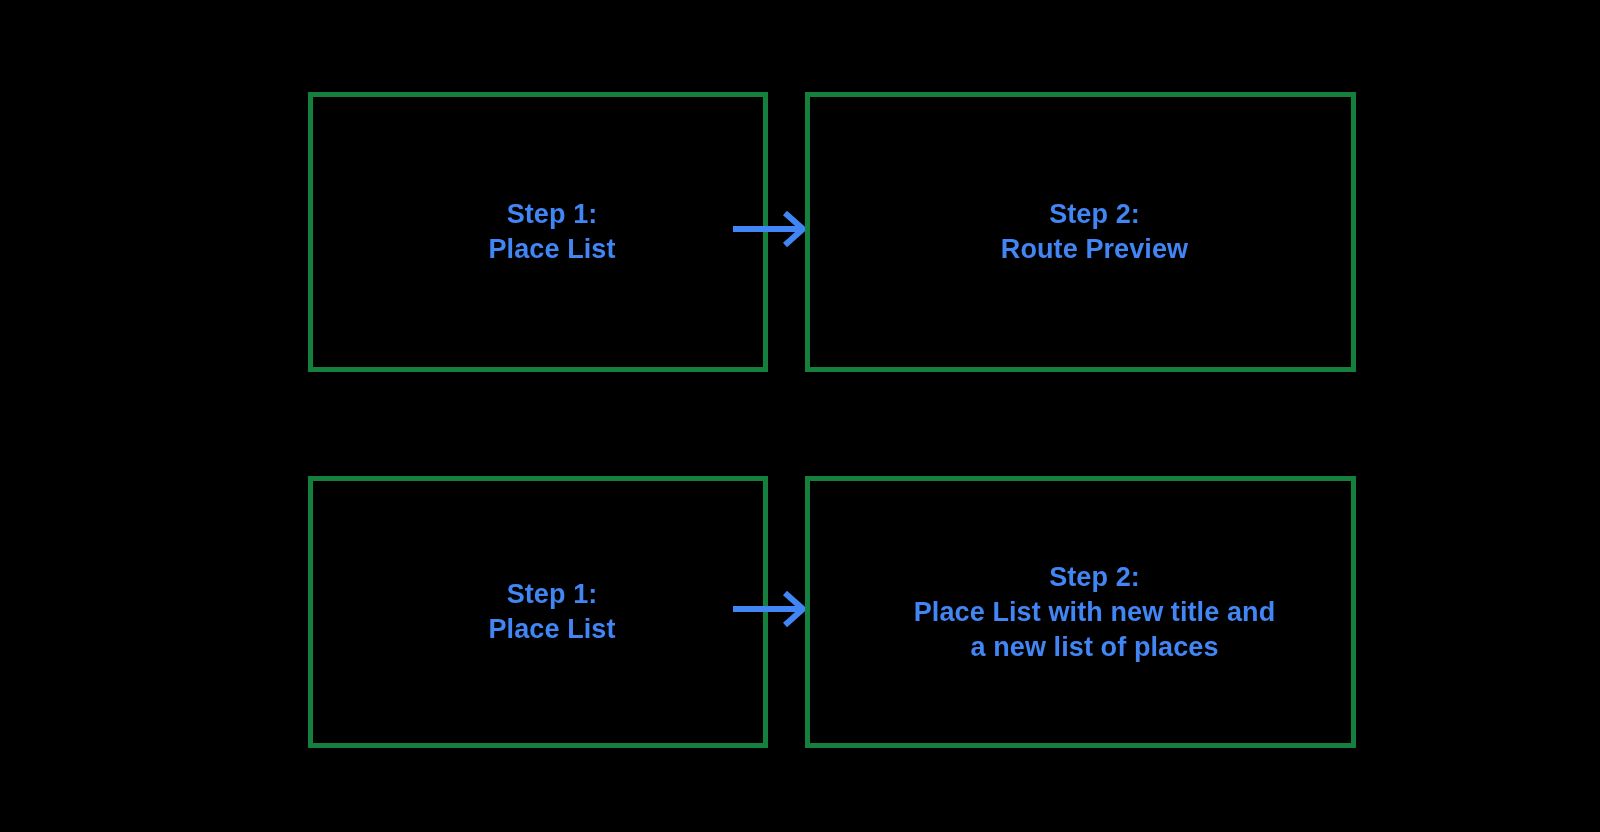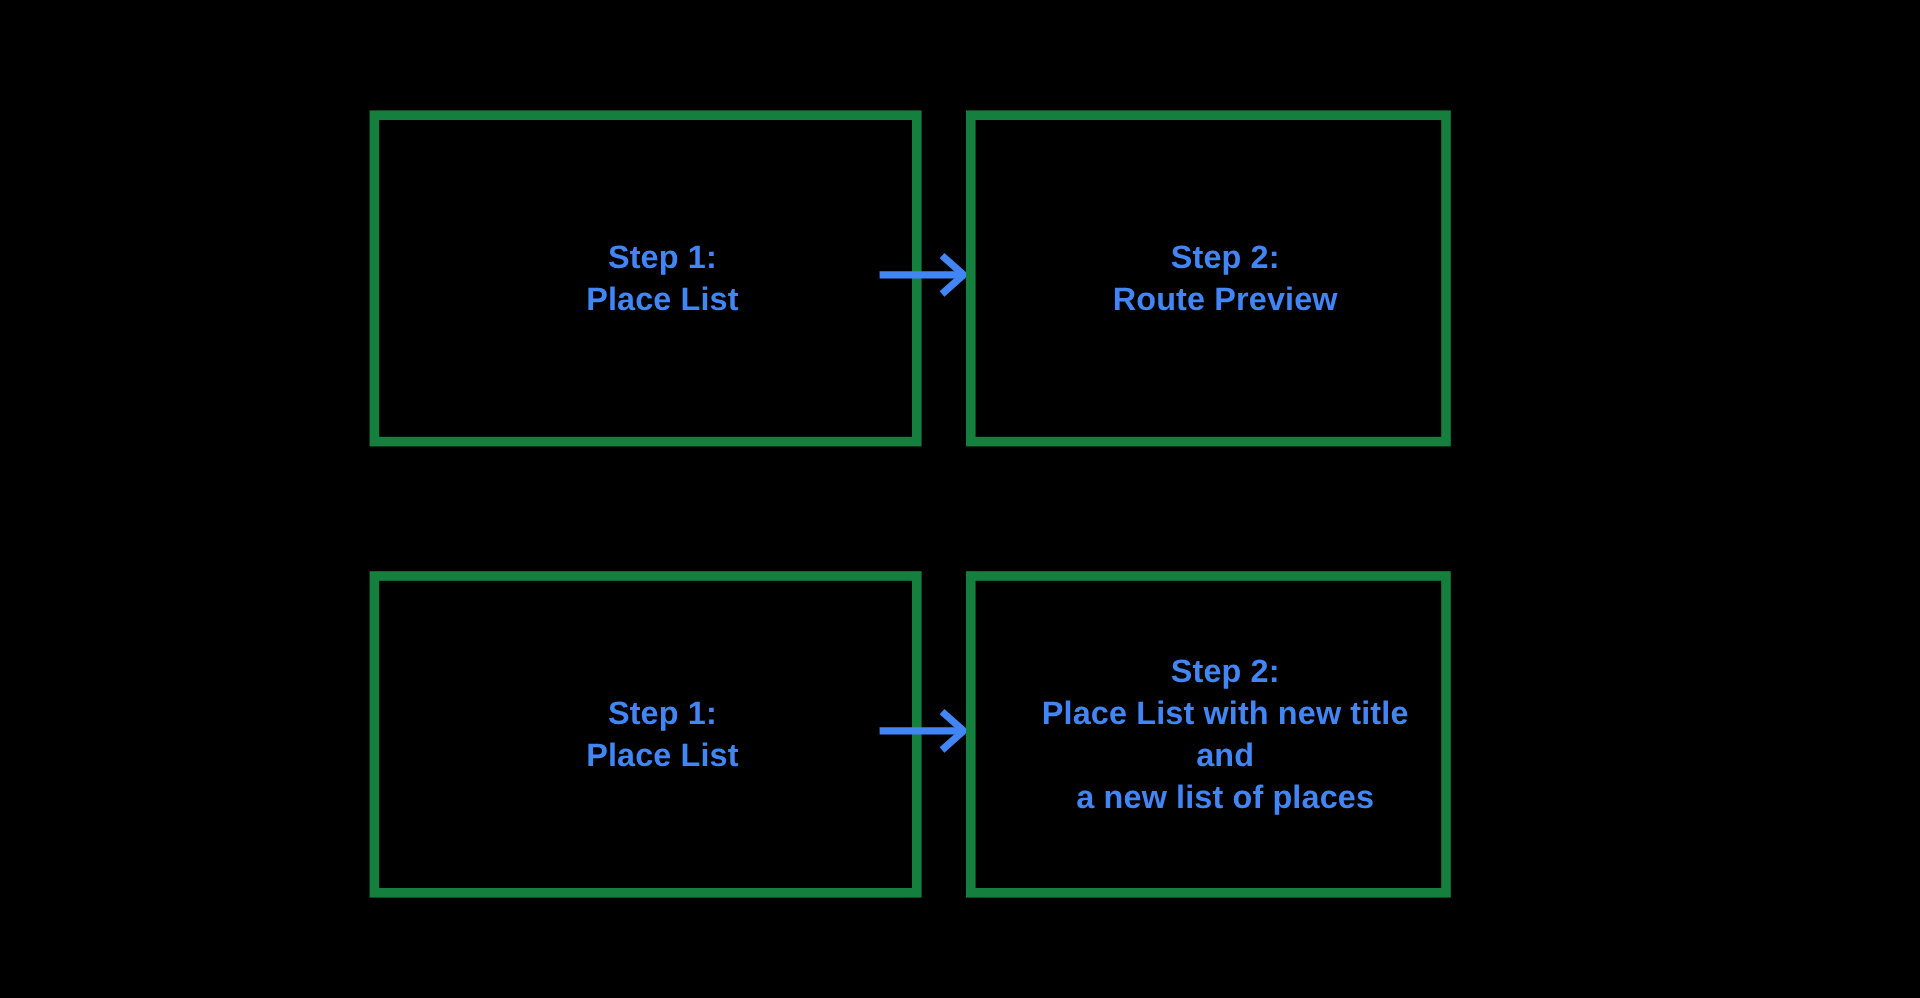--- a/index.html
+++ b/index.html
@@ -30,37 +30,37 @@
     position: absolute;
     left: 0;
     width: 1600px;
   }
 
   #row-1 { top: 0px; height: 400px; }
   #row-2 { top: 384px; height: 400px; }
 
   .step-box {
     position: absolute;
-    border: 8px solid #15803d;
+    border: 5px solid #15803d;
     background: transparent;
     display: flex;
     align-items: center;
     justify-content: center;
     text-align: center;
     padding-left: 28px;
   }
 
   .box-left {
     left: 308px;
     width: 460px;
   }
 
   .box-right {
     left: 805px;
-    width: 404px;
+    width: 551px;
   }
 
   #row-1 .step-box { top: 92px; height: 280px; }
   #row-2 .step-box { top: 92px; height: 272px; }
 
   .box-label {
     color: #4285f4;
     font-size: 27px;
     font-weight: bold;
     line-height: 35px;

